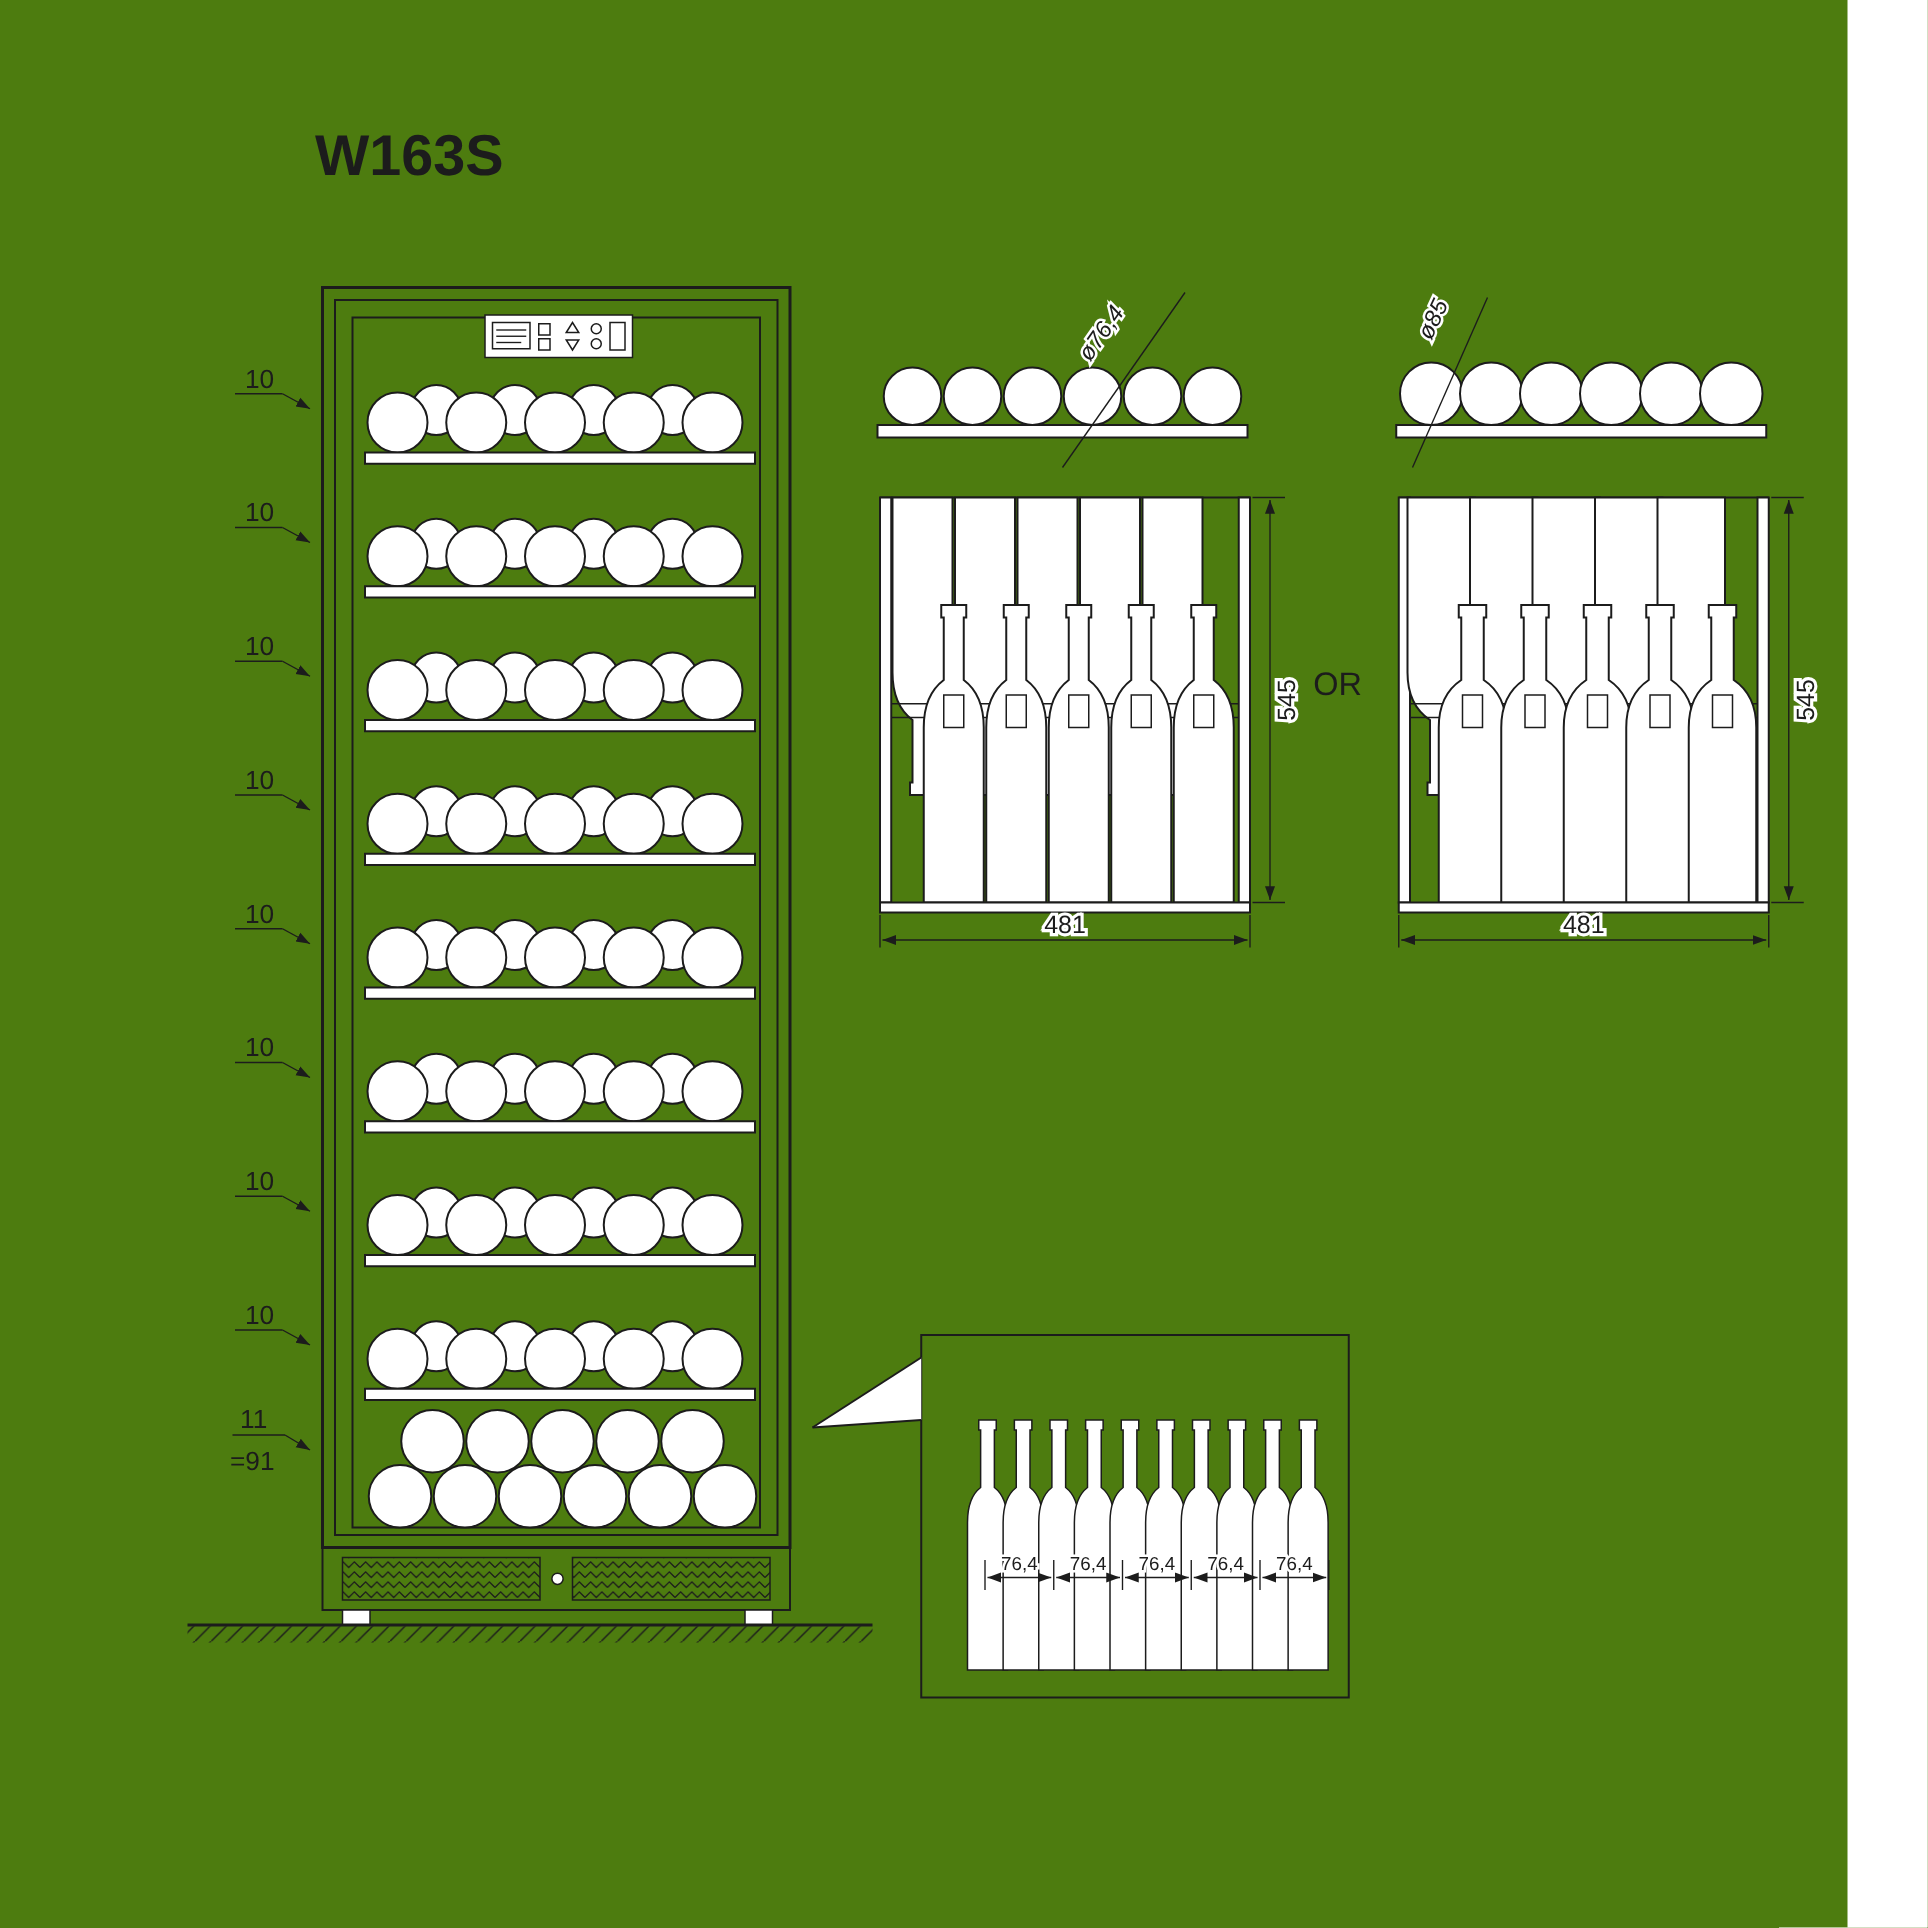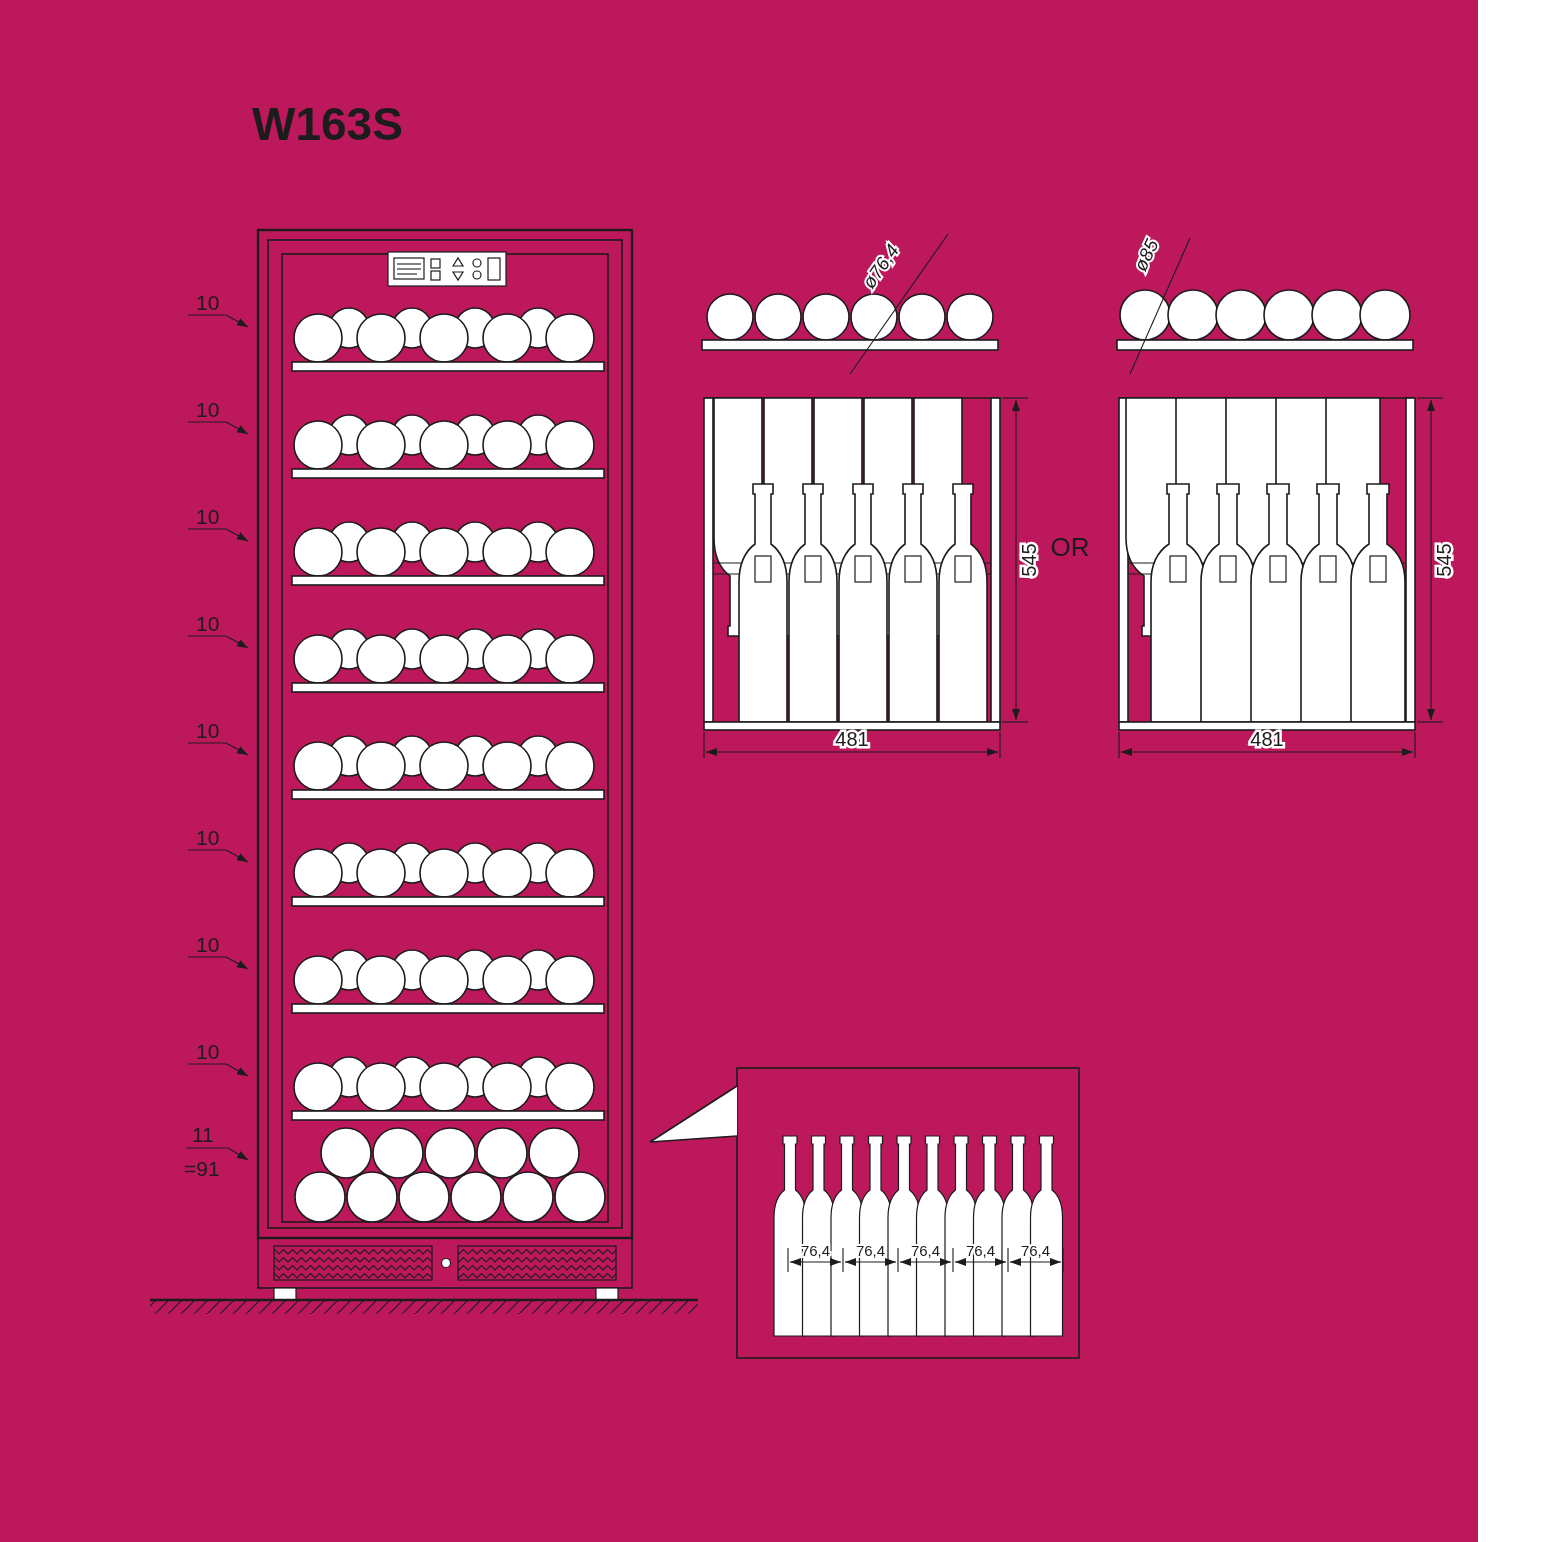--- a/index.html
+++ b/index.html
@@ -1,16 +1,16 @@
 <!DOCTYPE html>
 <html><head>
 <meta charset="utf-8">
 <style>
   html,body { margin:0; padding:0; background:#ffffff; }
-  .stage { position:relative; width:1478px; height:1542px; background:#be185d; overflow:hidden; }
+  .stage { position:relative; width:1478px; height:1542px; background:#4d7c0f; overflow:hidden; }
   svg { position:absolute; left:0; top:0; }
   svg text { font-family:"Liberation Sans", sans-serif; fill:#1c1c1c; }
   .title-text { font-size:46px; font-weight:bold; }
   .lbl { font-size:21px; }
   .dimtxt { font-size:20px; paint-order:stroke; stroke:#ffffff; stroke-width:5px; }
   .dimtxt-s { font-size:15px; paint-order:stroke; stroke:#ffffff; stroke-width:4px; }
   .diam { font-size:19px; font-style:italic; paint-order:stroke; stroke:#ffffff; stroke-width:4px; }
   .or-text { font-size:26px; }
   .ln  { stroke:#1c1c1c; stroke-width:1.6; fill:none; }
   .ln2 { stroke:#1c1c1c; stroke-width:2.4; fill:none; }

